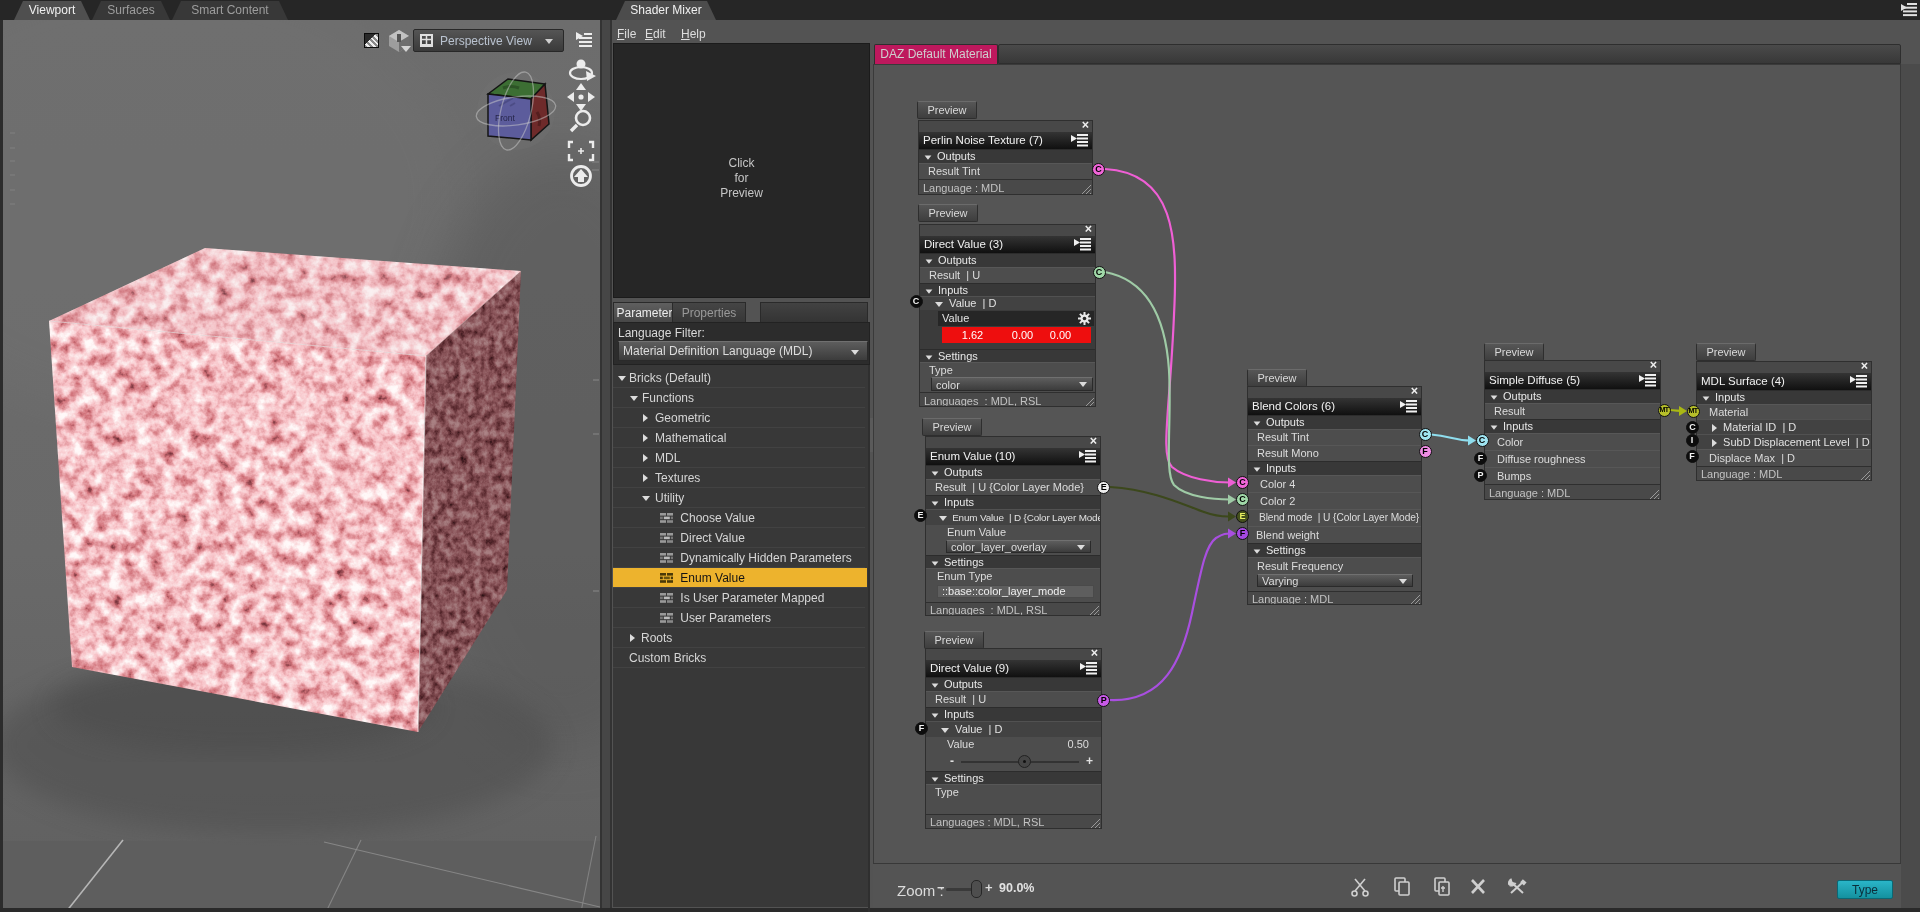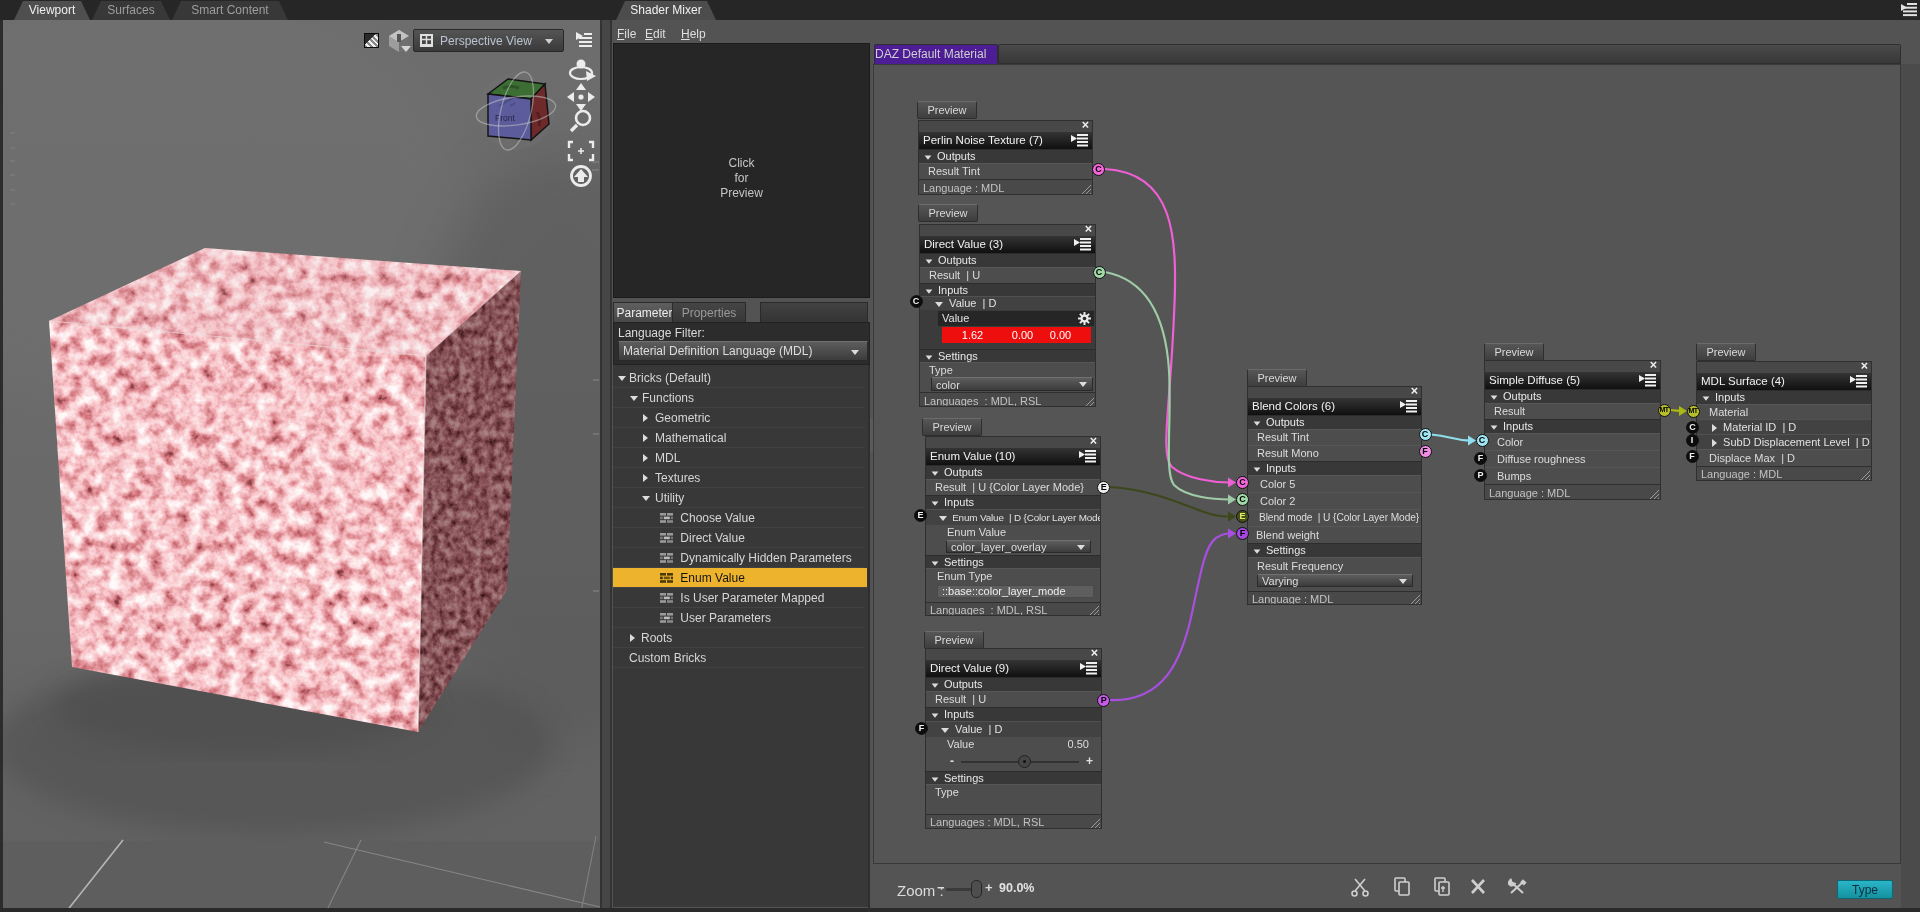--- a/index.html
+++ b/index.html
@@ -280,21 +280,21 @@
             <rect x="0" y="7.2" width="6" height="2.6"></rect>
             <rect x="7" y="7.2" width="6" height="2.6" fill="#888"></rect>
           </g>
         </svg> User Parameters</div>
 <div class="trow" style="top:263px;padding-left:28px"><span class="tr" style="position:absolute;left:17px;top:6px"></span>Roots</div>
 <div class="trow" style="top:283px;padding-left:16px">Custom Bricks</div>
 </div>
 <div class="a" style="left:256px;top:345px;width:2px;height:563px;background:#2f2f2f"></div>
 <div class="a" style="left:258px;top:398px;width:3px;height:34px;background:#5a5a5a"></div>
 
-<div class="a" style="left:262px;top:24px;width:124px;height:20px;background:#4c1d95;border:1px solid #2e2e2e;border-bottom:none;border-radius:2px 2px 0 0;color:#cfcfcf;font-size:12px;text-align:left;line-height:19px">DAZ Default Material</div>
+<div class="a" style="left:262px;top:24px;width:124px;height:20px;background:#be185d;border:1px solid #2e2e2e;border-bottom:none;border-radius:2px 2px 0 0;color:#cfcfcf;font-size:12px;text-align:center;line-height:19px">DAZ Default Material</div>
 <div class="a" style="left:386px;top:24px;width:903px;height:20px;background:linear-gradient(#4a4a4a,#383838);border:1px solid #2e2e2e;border-radius:2px 2px 0 0"></div>
 
 <div class="a" id="graph">
       <svg width="1028" height="819" style="position:absolute;left:0;top:0">
 <g fill="none" stroke-width="2.2">
 <path d="M 231,104 C 300,108 304,170 300,250 C 296,345 286,390 298,402 C 312,414 340,417.5 356,417.5" stroke="#ef5fd5"></path>
 <path d="M 231,207 C 278,216 292,260 295,305 C 298,355 290,408 300,420 C 312,432 340,434.5 356,434.5" stroke="#9fcba6"></path>
 <path d="M 236,422 C 280,425 310,440 330,447 C 344,452 350,451.5 356,451.5" stroke="#3c481c"></path>
 <path d="M 236,635 C 290,637 308,595 318,548 C 328,500 332,480 342,473 C 350,468.5 352,468.5 356,468.5" stroke="#a94fe0"></path>
 <path d="M 557,369.5 C 576,371 582,375.5 596,375.5" stroke="#8fdeee"></path>
@@ -437,21 +437,21 @@
             <polygon points="0,1 6,4.5 0,8" fill="#f0f0f0"></polygon>
             <rect x="6" y="0" width="11" height="2" fill="#f0f0f0"></rect>
             <rect x="6" y="3.5" width="11" height="2" fill="#f0f0f0"></rect>
             <rect x="6" y="7" width="11" height="2" fill="#f0f0f0"></rect>
             <rect x="6" y="10.5" width="11" height="2" fill="#f0f0f0"></rect>
           </svg></div>
 <div class="nsec"><span class="td"></span>Outputs</div>
 <div class="nrow" style="height:16px">Result Tint</div>
 <div class="nrow" style="height:16px">Result Mono</div>
 <div class="nsec"><span class="td"></span>Inputs</div>
-<div class="nrow" style="height:17px;line-height:16px;padding-left:12px">Color 5</div>
+<div class="nrow" style="height:17px;line-height:16px;padding-left:12px">Color 4</div>
 <div class="nrow" style="height:17px;line-height:16px;padding-left:12px">Color 2</div>
 <div class="nrow" style="height:17px;line-height:16px;padding-left:11px;font-size:10.2px;letter-spacing:-0.1px">Blend mode&nbsp; | U {Color Layer Mode}</div>
 <div class="nrow" style="height:17px;line-height:16px;padding-left:8px">Blend weight</div>
 <div class="nsec"><span class="td"></span>Settings</div>
 <div class="nrow" style="height:17px;line-height:16px">Result Frequency</div>
 <div style="height:17px;position:relative">
           <div class="dd" style="left:9px;top:0;right:8px;height:13px;line-height:11px">Varying<span class="td" style="top:4px"></span></div>
         </div>
 <div class="nfoot" style="height:15px;line-height:14px">Language : MDL<div class="rsz"></div></div>
 </div>

